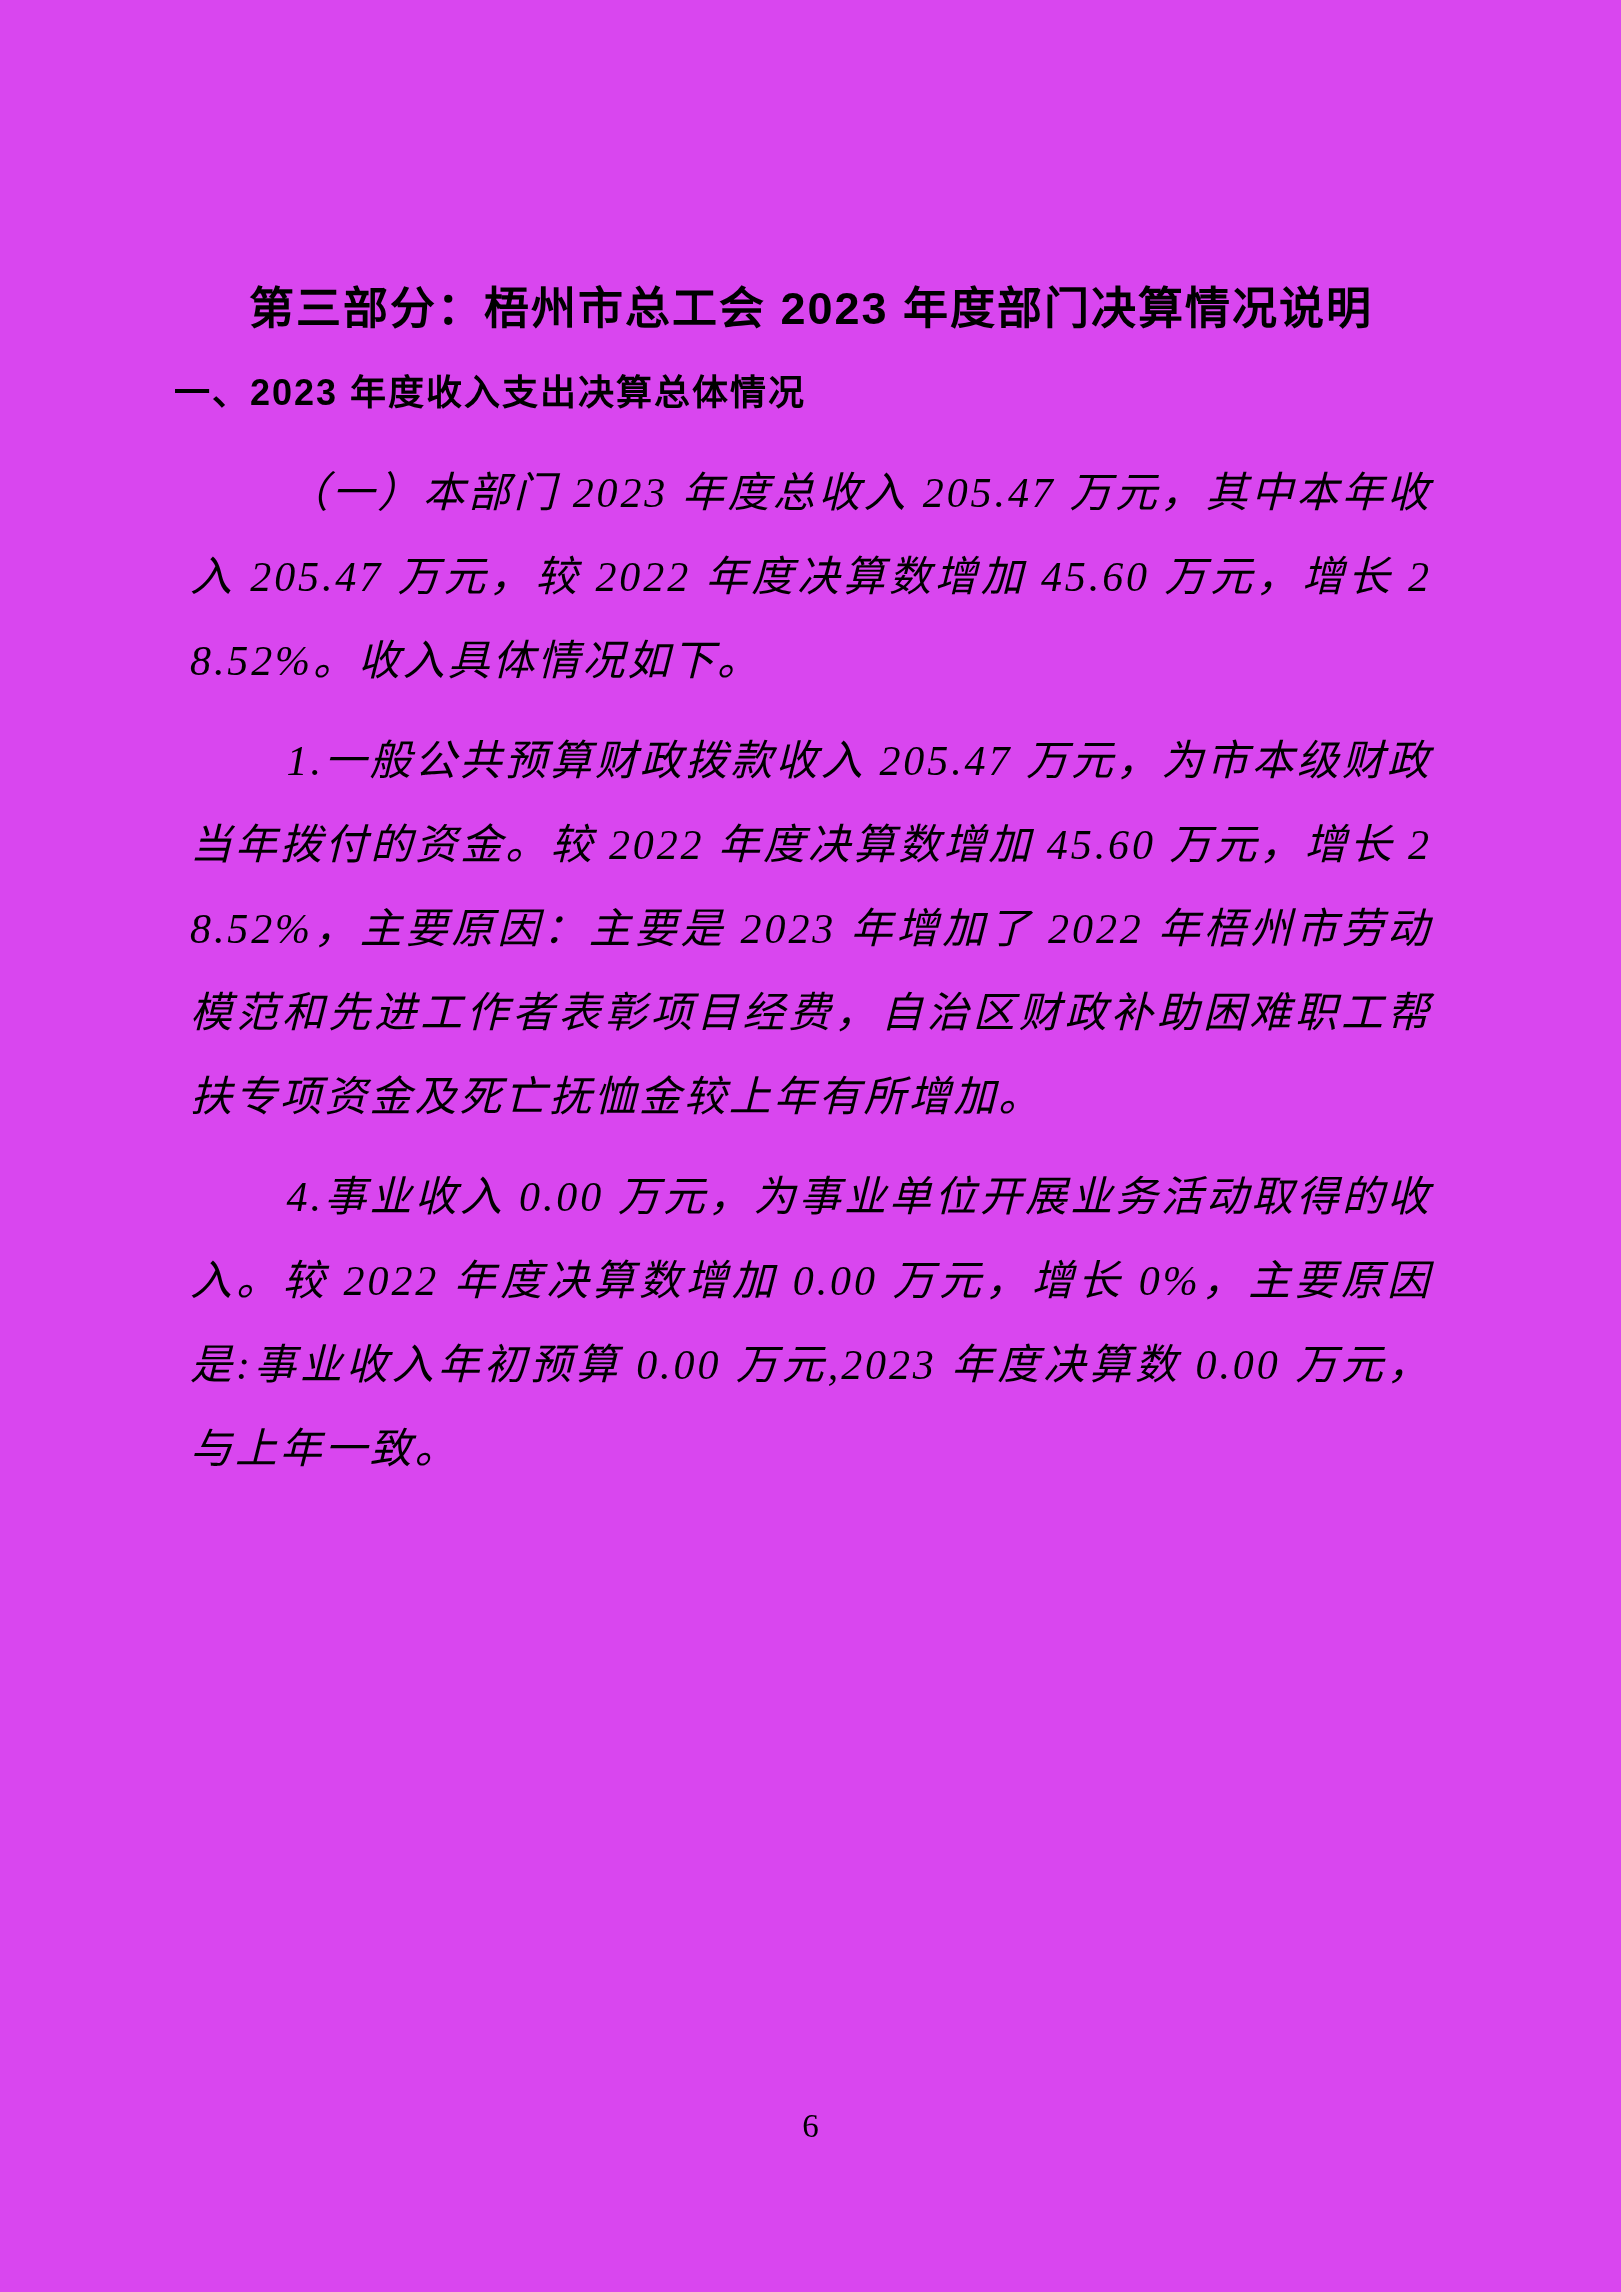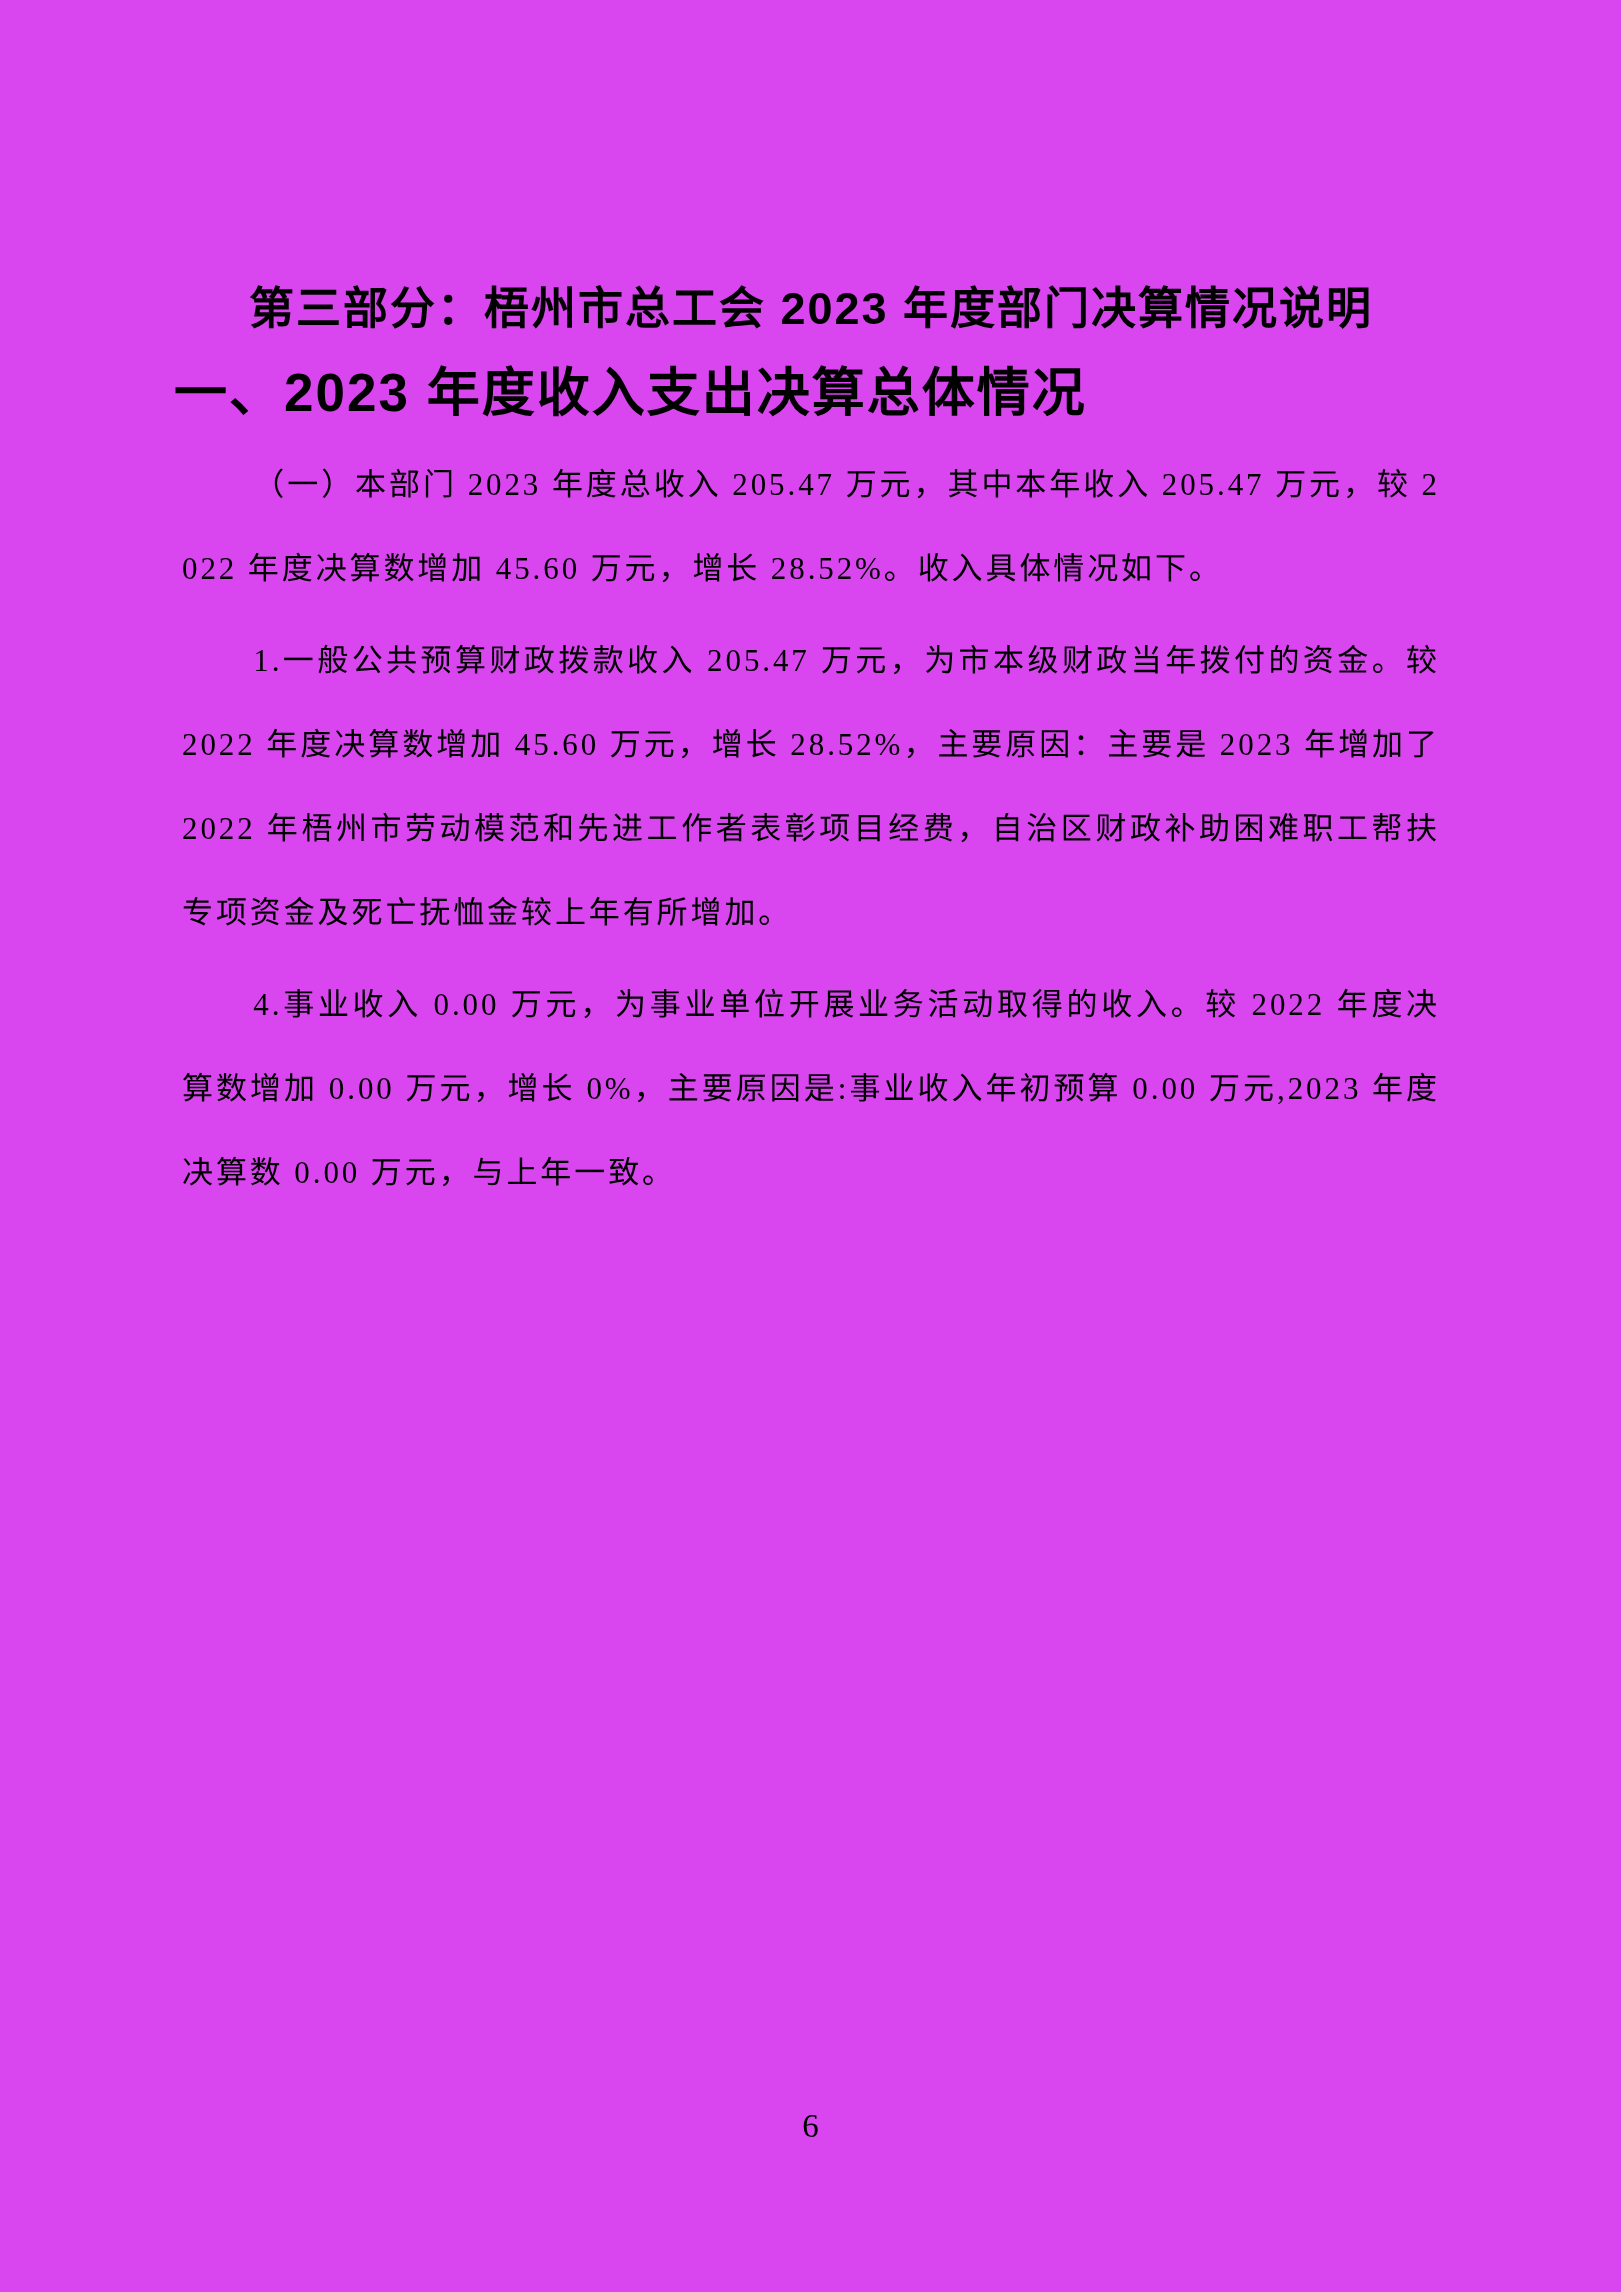--- a/index.html
+++ b/index.html
@@ -29,36 +29,37 @@
     font-size: 45px;
     font-weight: 700;
     line-height: 84px;
     text-align: center;
     letter-spacing: 2px;
     white-space: nowrap;
   }
   .section-heading {
     margin: 0;
     font-family: "Liberation Sans", sans-serif;
-    font-size: 53px;
+    font-size: 36px;
     font-weight: 700;
     line-height: 84px;
     letter-spacing: 2px;
     text-align: left;
   }
   .body-paragraph {
-    margin: 8px;
+    margin: 16px;
     font-family: "Liberation Serif", serif;
-    font-size: 31px;
+    font-size: 42px;
     line-height: 84px;
     letter-spacing: 2.9px;
     text-align: justify;
     text-justify: inter-ideograph;
     text-indent: 2.3em;
     word-break: break-all;
+    font-style: italic;
   }
   .page-number {
     position: absolute;
     left: 0;
     right: 0;
     top: 2107px;
     text-align: center;
     font-family: "Liberation Serif", serif;
     font-size: 33px;
     line-height: 39px;

